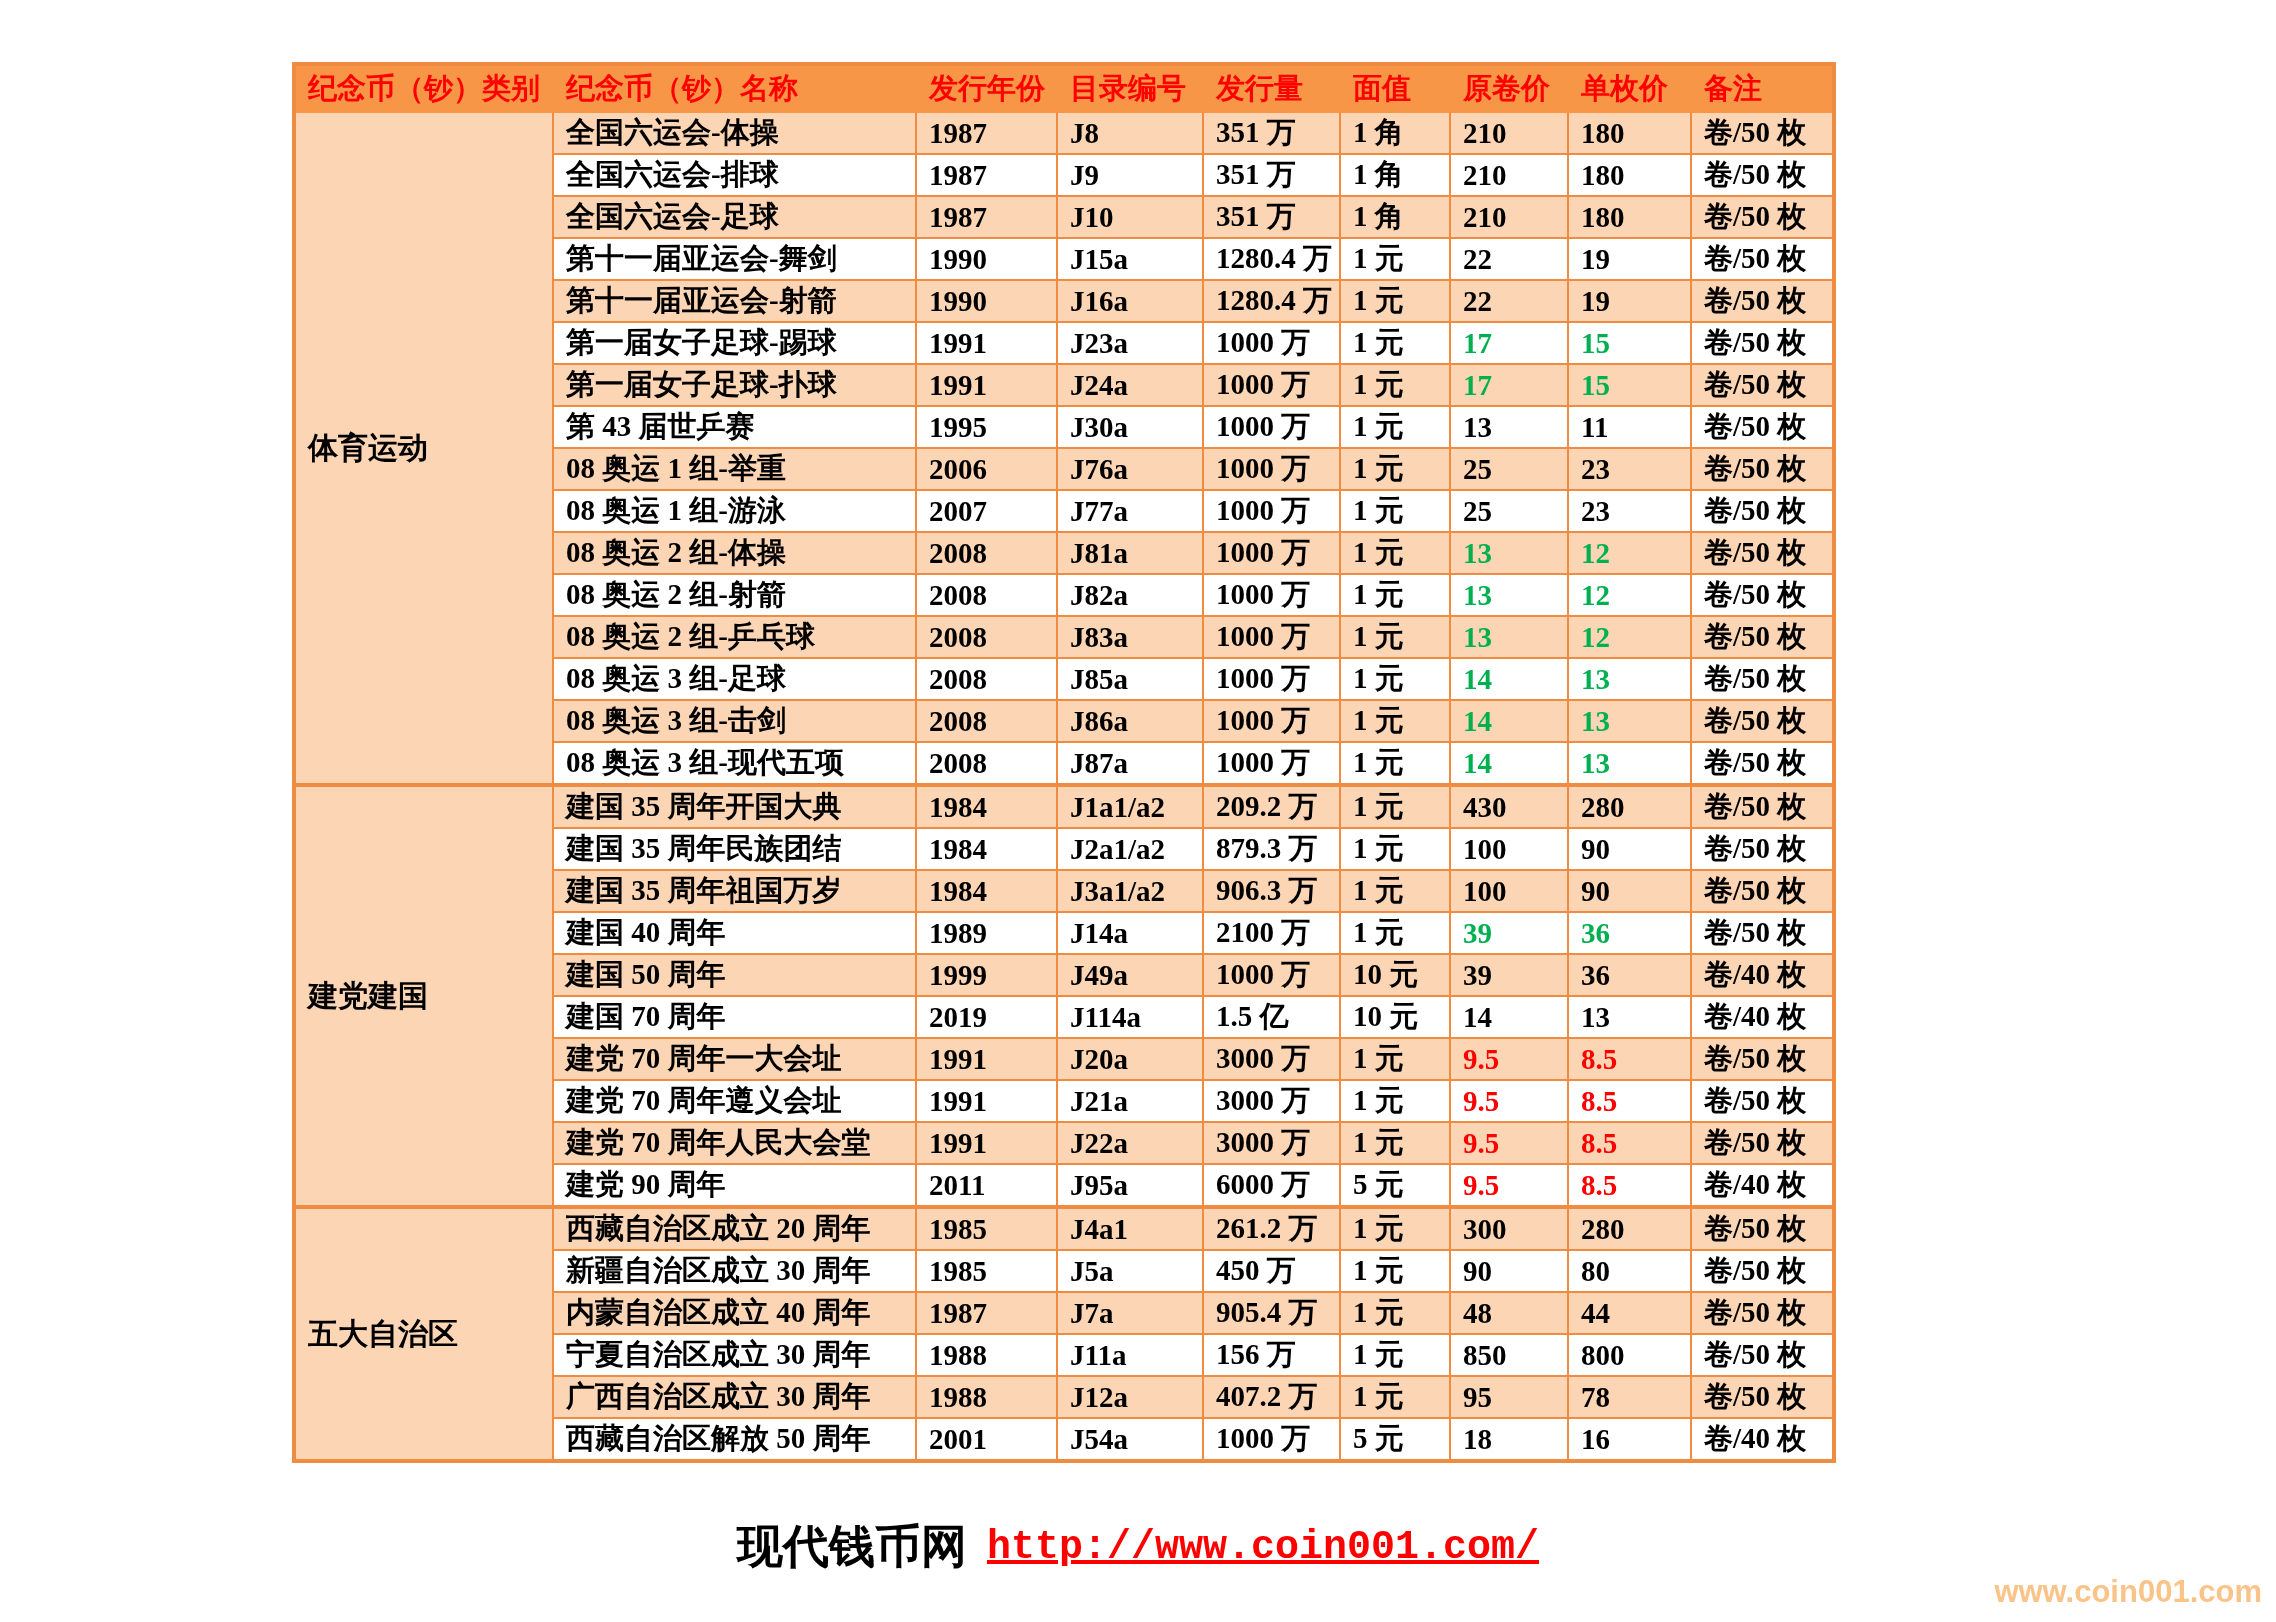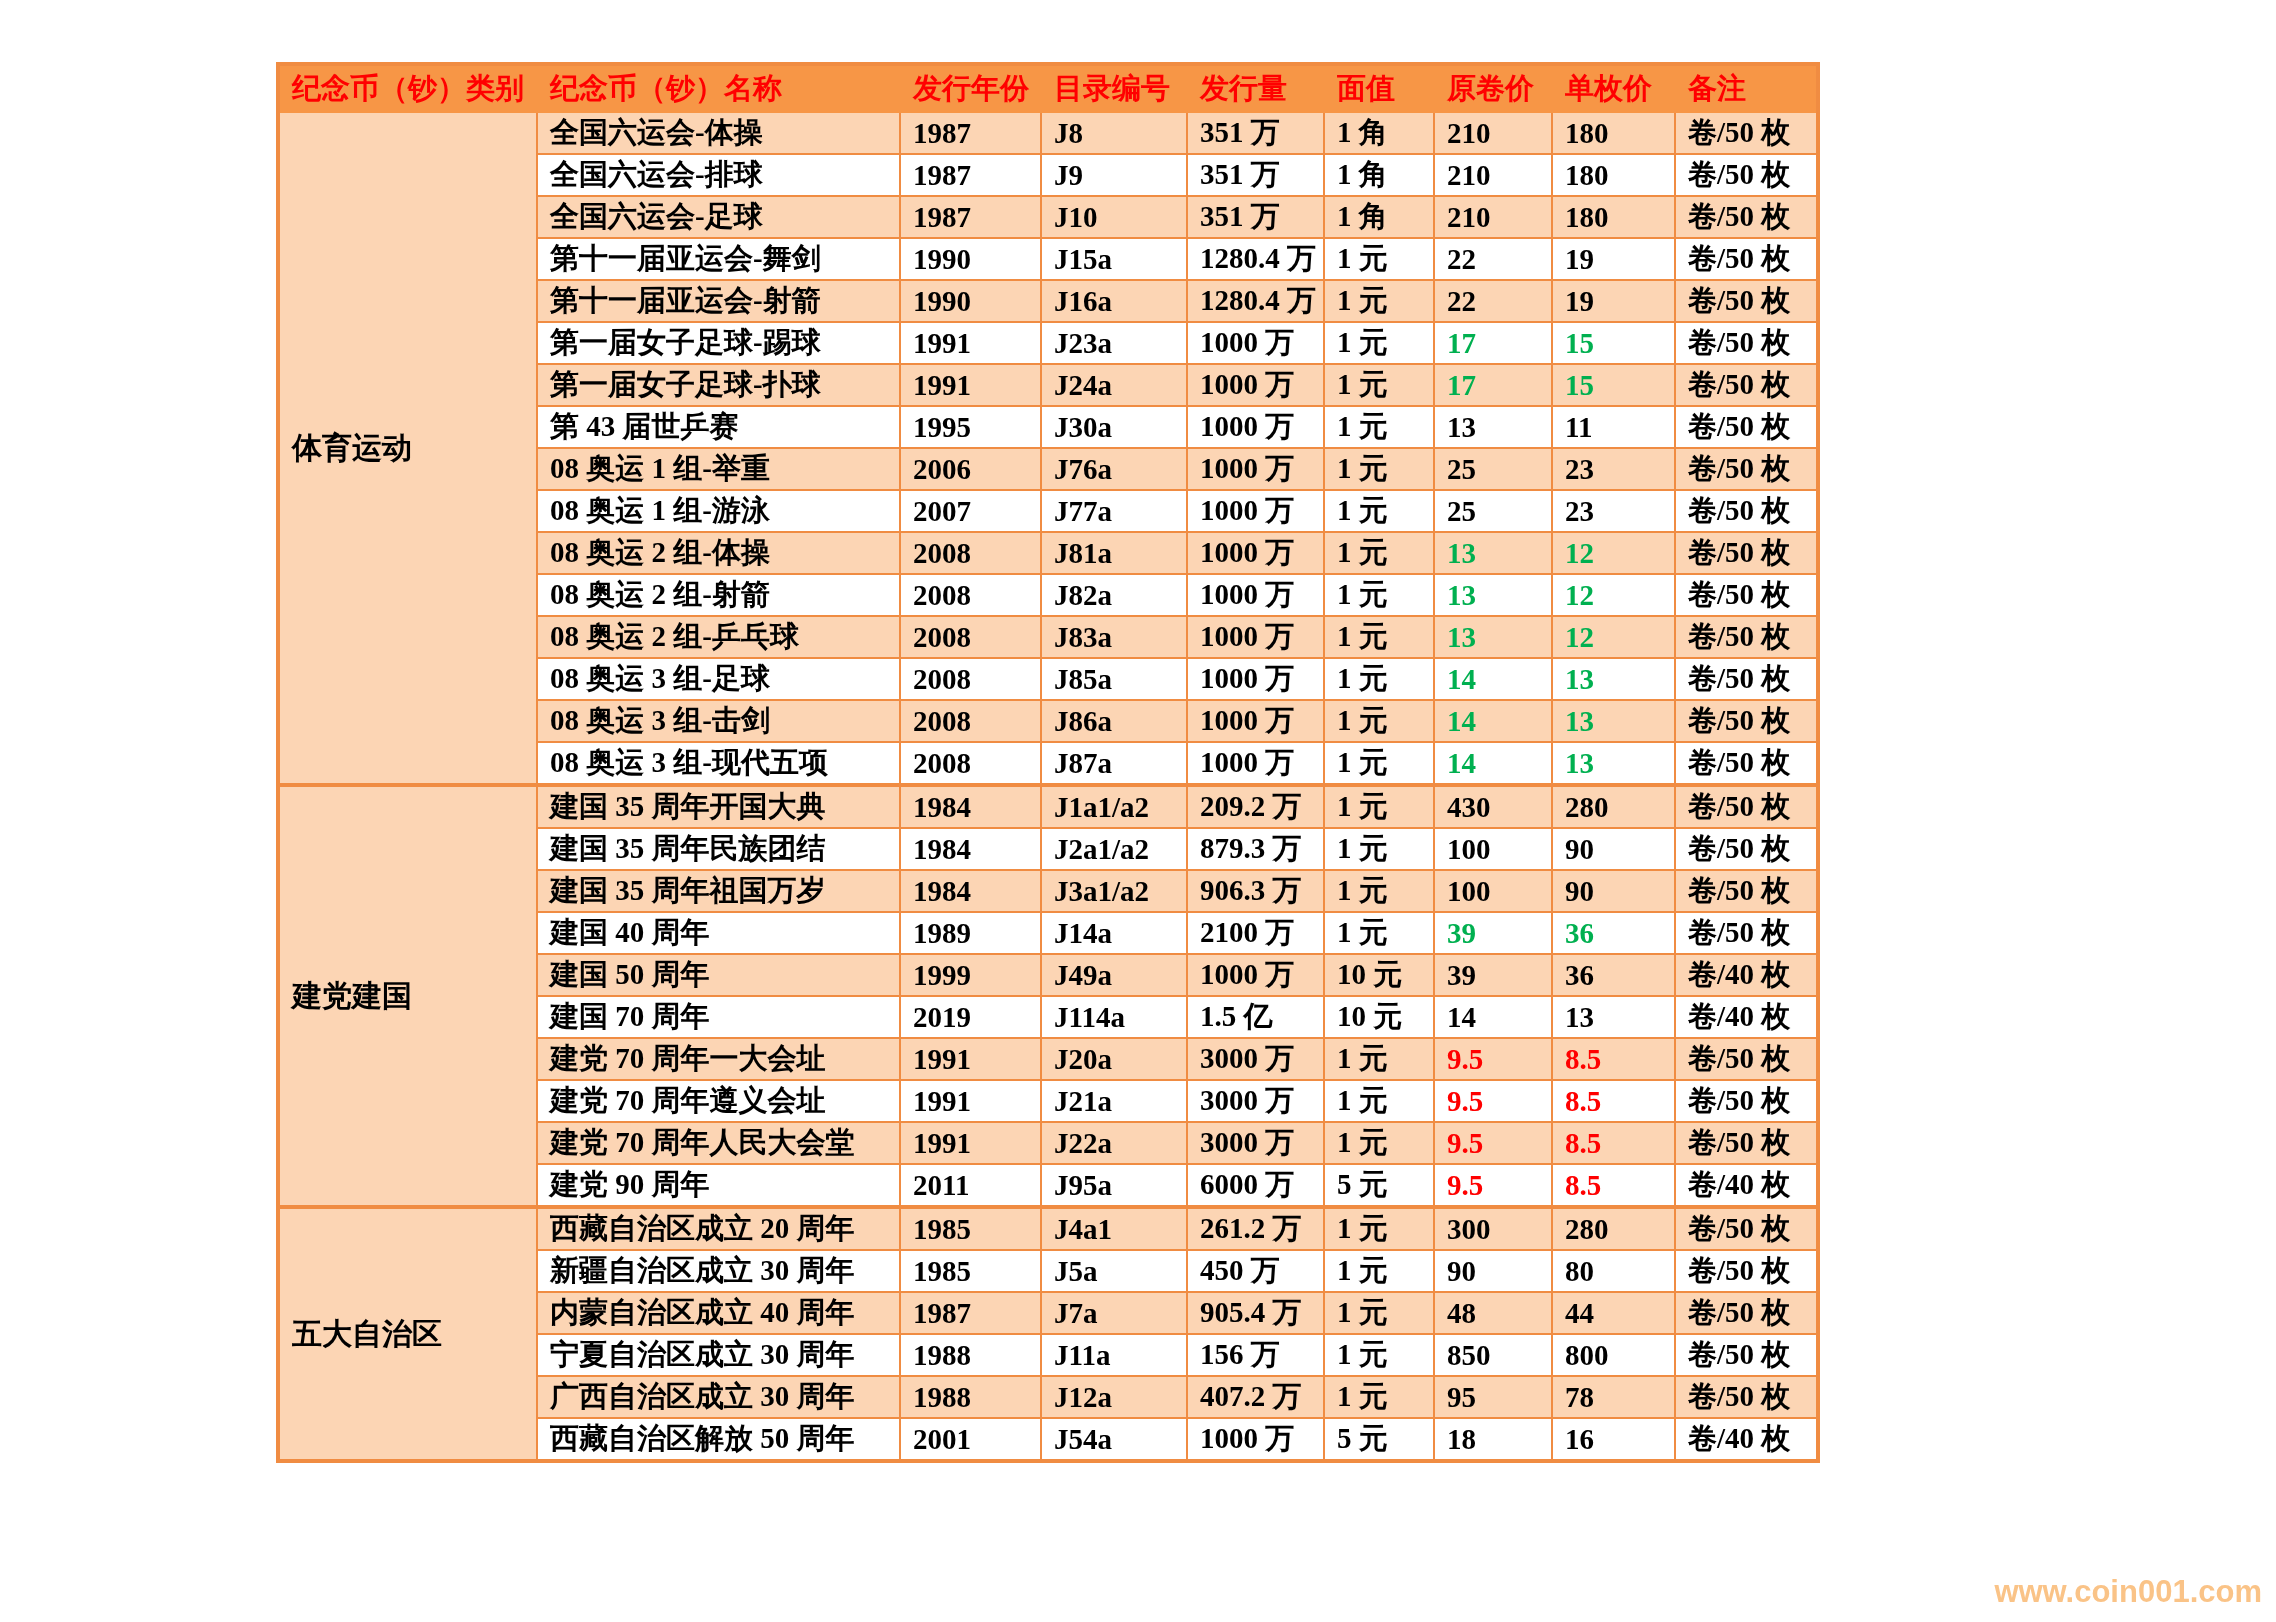--- a/index.html
+++ b/index.html
@@ -17,21 +17,21 @@
   .page{
     position:relative;
     width:2276px;
     height:1622px;
     background:#ffffff;
     overflow:hidden;
     font-family:"Liberation Serif","DejaVu Serif",serif;
   }
   .coin-table{
     position:absolute;
-    left:276px;
+    left:292px;
     top:62px;
     width:1540px;
     border-collapse:collapse;
     table-layout:fixed;
     border:4px solid var(--border);
   }
   .coin-table thead th{
     background:var(--header-bg);
     color:var(--header-text);
     border:2px solid var(--header-bg);
@@ -450,16 +450,20 @@
           <td>J54a</td>
           <td>1000 万</td>
           <td>5 元</td>
           <td>18</td>
           <td>16</td>
           <td>卷/40 枚</td>
         </tr>
       </tbody>
   </table>
 
+  <div class="footer">
+    <span class="site-name">现代钱币网</span>
+    <a class="site-link" href="#">http://www.coin001.com/</a>
+  </div>
 
   <div class="watermark">www.coin001.com</div>
 
 </div>
 
 </body></html>

